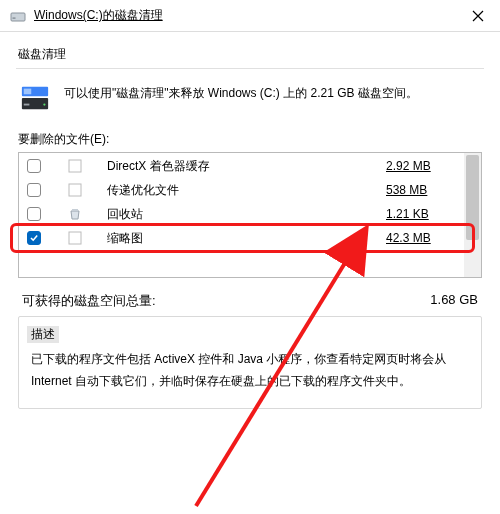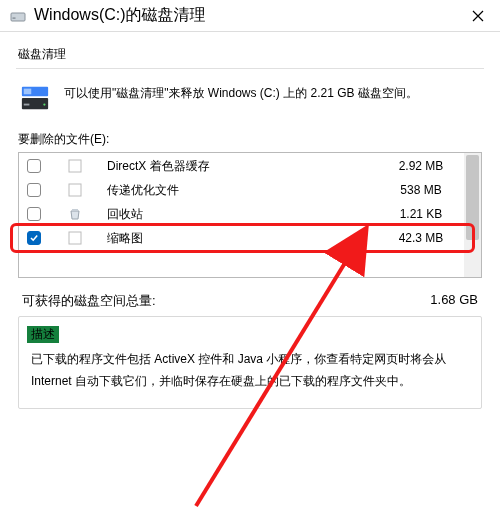--- a/index.html
+++ b/index.html
@@ -15,21 +15,21 @@
     position: relative;
   }
   .titlebar {
     height: 32px;
     border-bottom: 1px solid #ddd;
     display: flex;
     align-items: center;
     padding: 0 0 0 10px;
   }
   .titlebar .icon { width:16px; height:16px; margin-right:8px; }
-  .titlebar .title { flex:1; font-size:16px; }
+  .titlebar .title { flex:1; font-size:12px;text-decoration:underline; }
   .titlebar .close {
     width: 44px; height: 31px;
     display:flex; align-items:center; justify-content:center;
     font-size:14px; cursor:pointer;
   }
   .inner { padding: 10px 16px 0 16px; }
   .tab { font-size:12px; padding:4px 0 6px 2px; }
   .hr { height:1px; background:#e0e0e0; margin-top:-1px; }
   .intro { display:flex; margin: 14px 4px 18px 4px; }
   .intro .drv-icon { width:30px; height:30px; margin-right:14px; }
@@ -62,21 +62,21 @@
     border-radius:3px;
     margin-right:10px;
     background:#fff;
     display:flex; align-items:center; justify-content:center;
   }
   .row .cb.checked { background:#0067c0; border-color:#0067c0; }
   .row .cb.checked svg { display:block; }
   .row .cb svg { display:none; }
   .row .item-icon { width:16px; height:16px; margin-right:8px; flex-shrink:0;}
   .row .label { flex:1; }
-  .row .size { text-align:center; min-width:70px; }
+  .row .size { text-align:left; min-width:70px;text-decoration:underline; }
   .highlight-box {
     position:absolute;
     border:3px solid #f11a1a;
     border-radius:6px;
     pointer-events:none;
     left: 10px;
     right: 25px;
     top: 223px;
     height: 30px;
   }
@@ -86,21 +86,21 @@
   .total-row .tlabel { flex:1; }
   .fieldset {
     border:1px solid #d9d9d9;
     margin: 4px 2px 0 2px;
     padding: 10px 12px 16px 12px;
     border-radius:2px;
   }
   .fieldset .legend {
     font-size:12px;
     margin:-18px 0 0 -4px;
-    background:#15803d;
+    background:#e5e5e5;
     display:inline-block;
     padding:0 4px;
   }
   .fieldset .desc {
     font-size:12px;
     line-height:1.8;
     margin-top:6px;
   }
   .arrow-svg {
     position:absolute;

